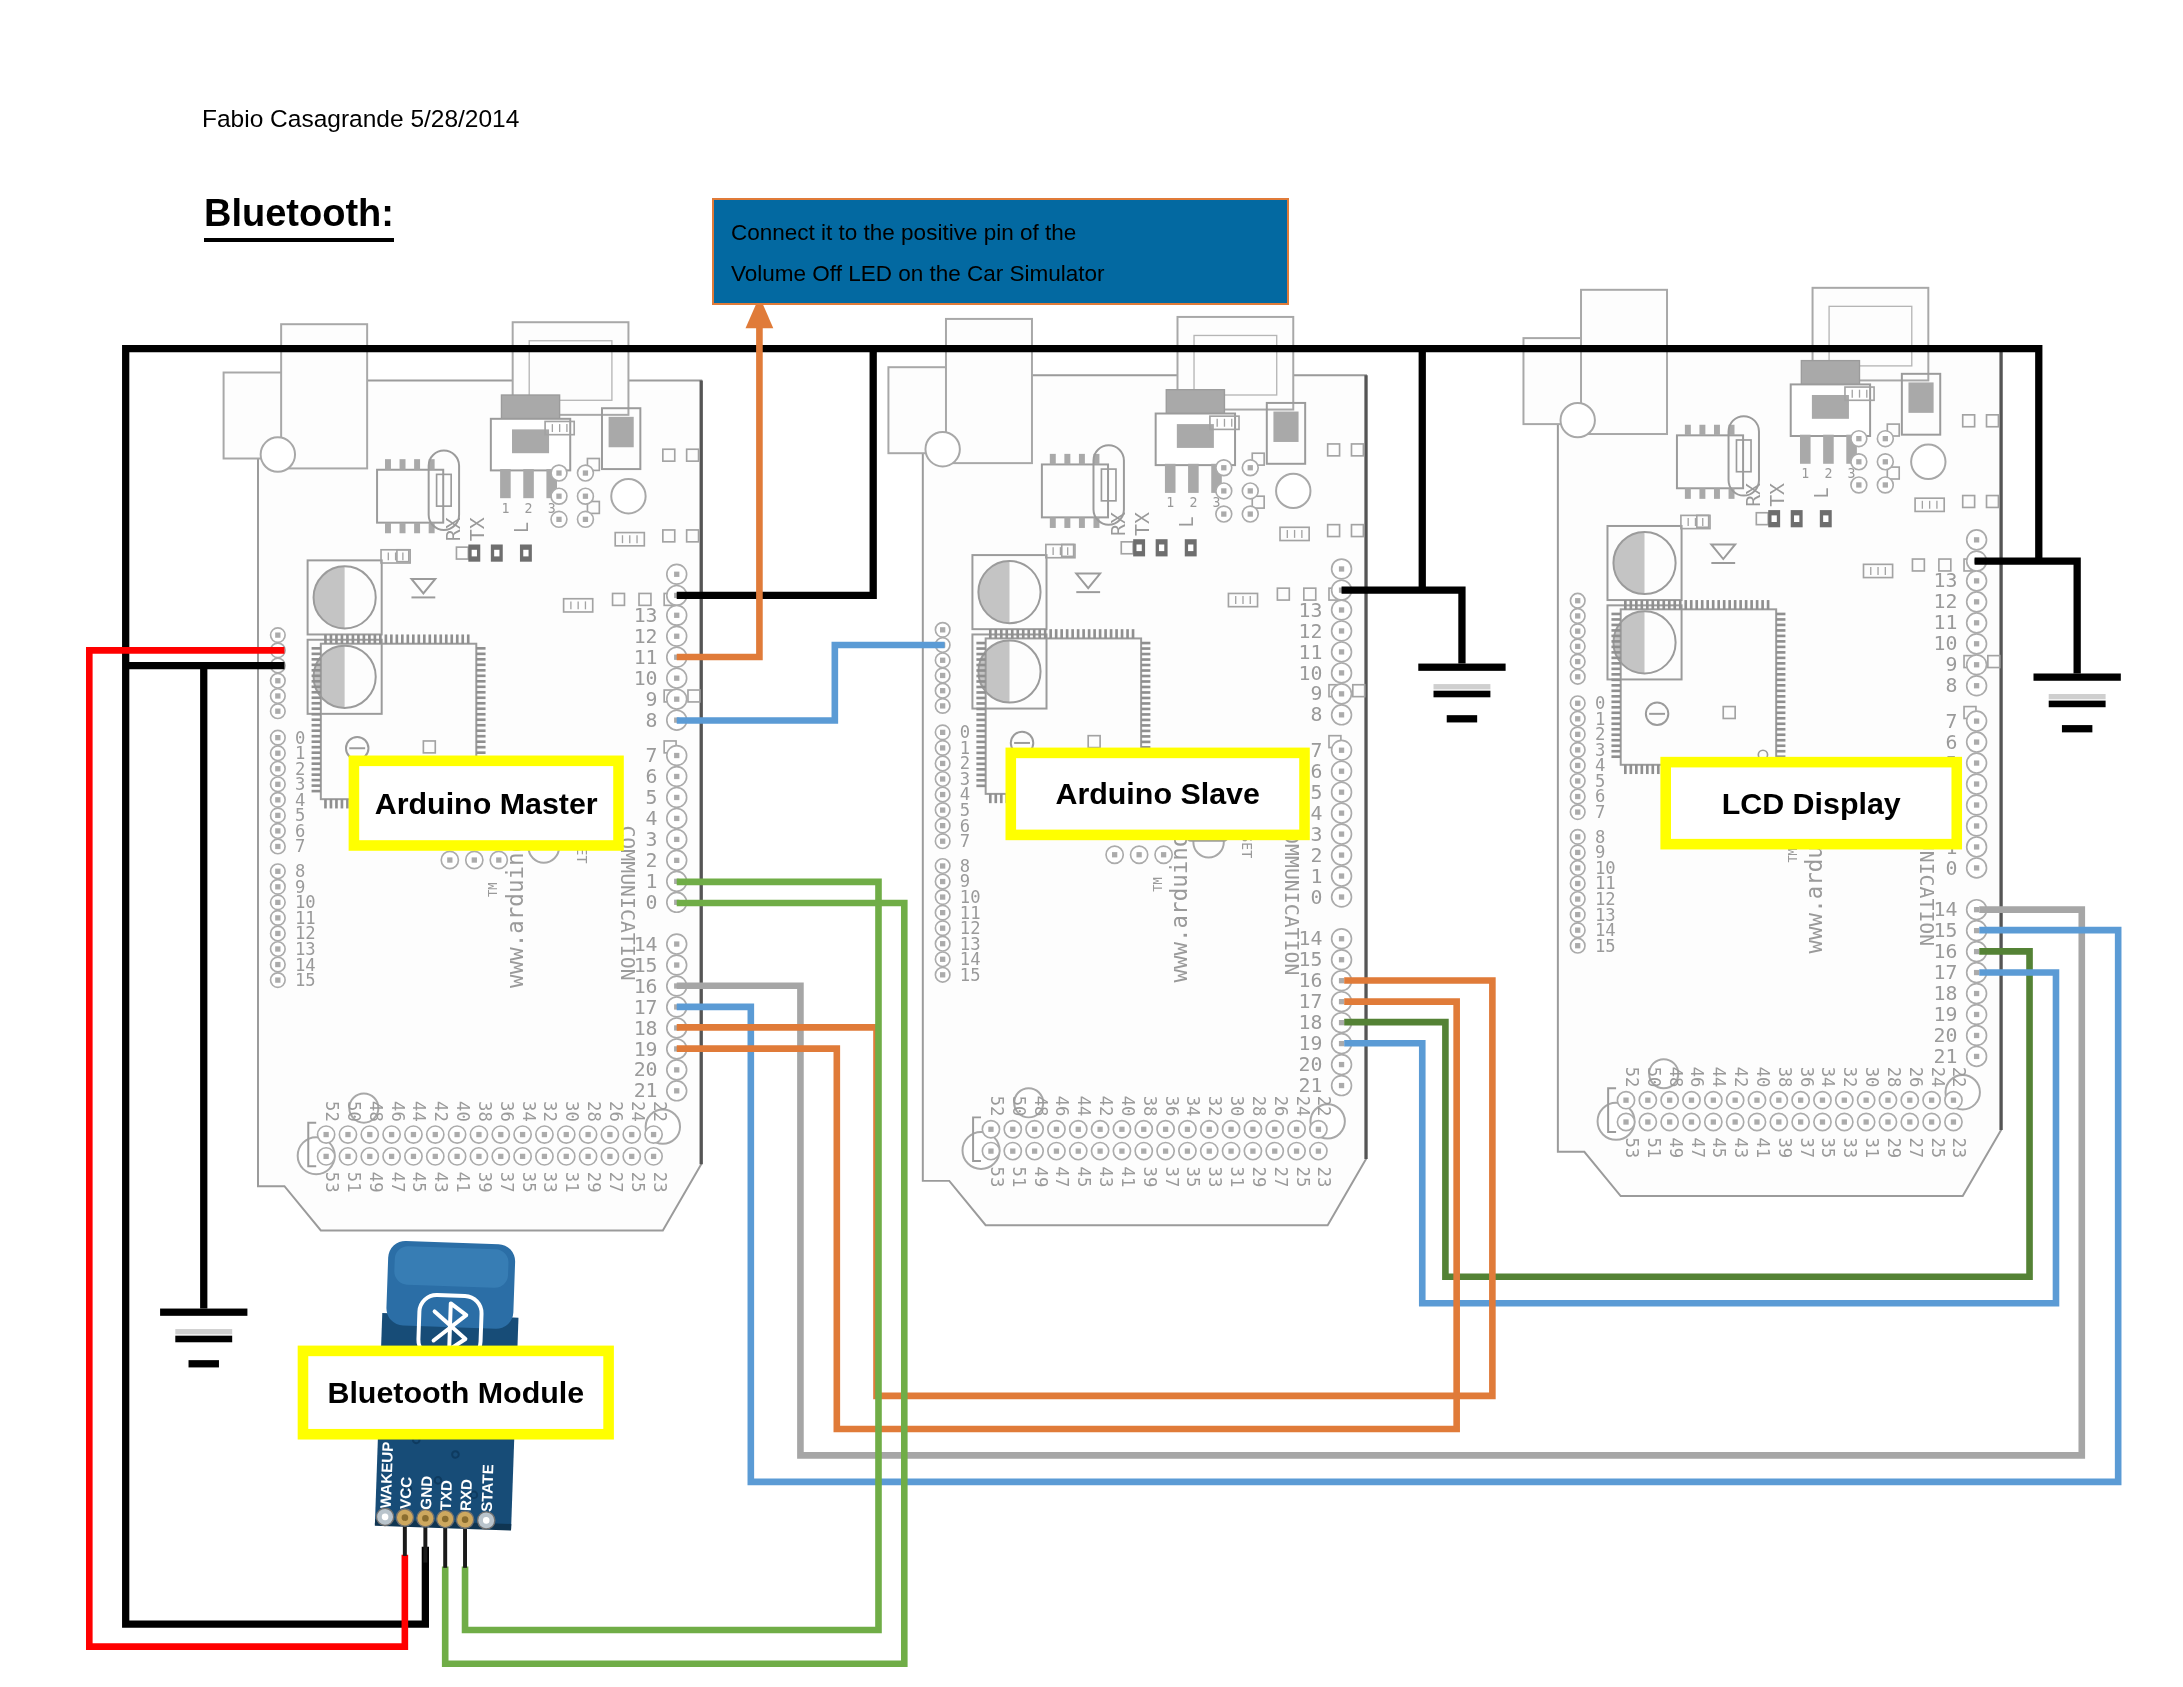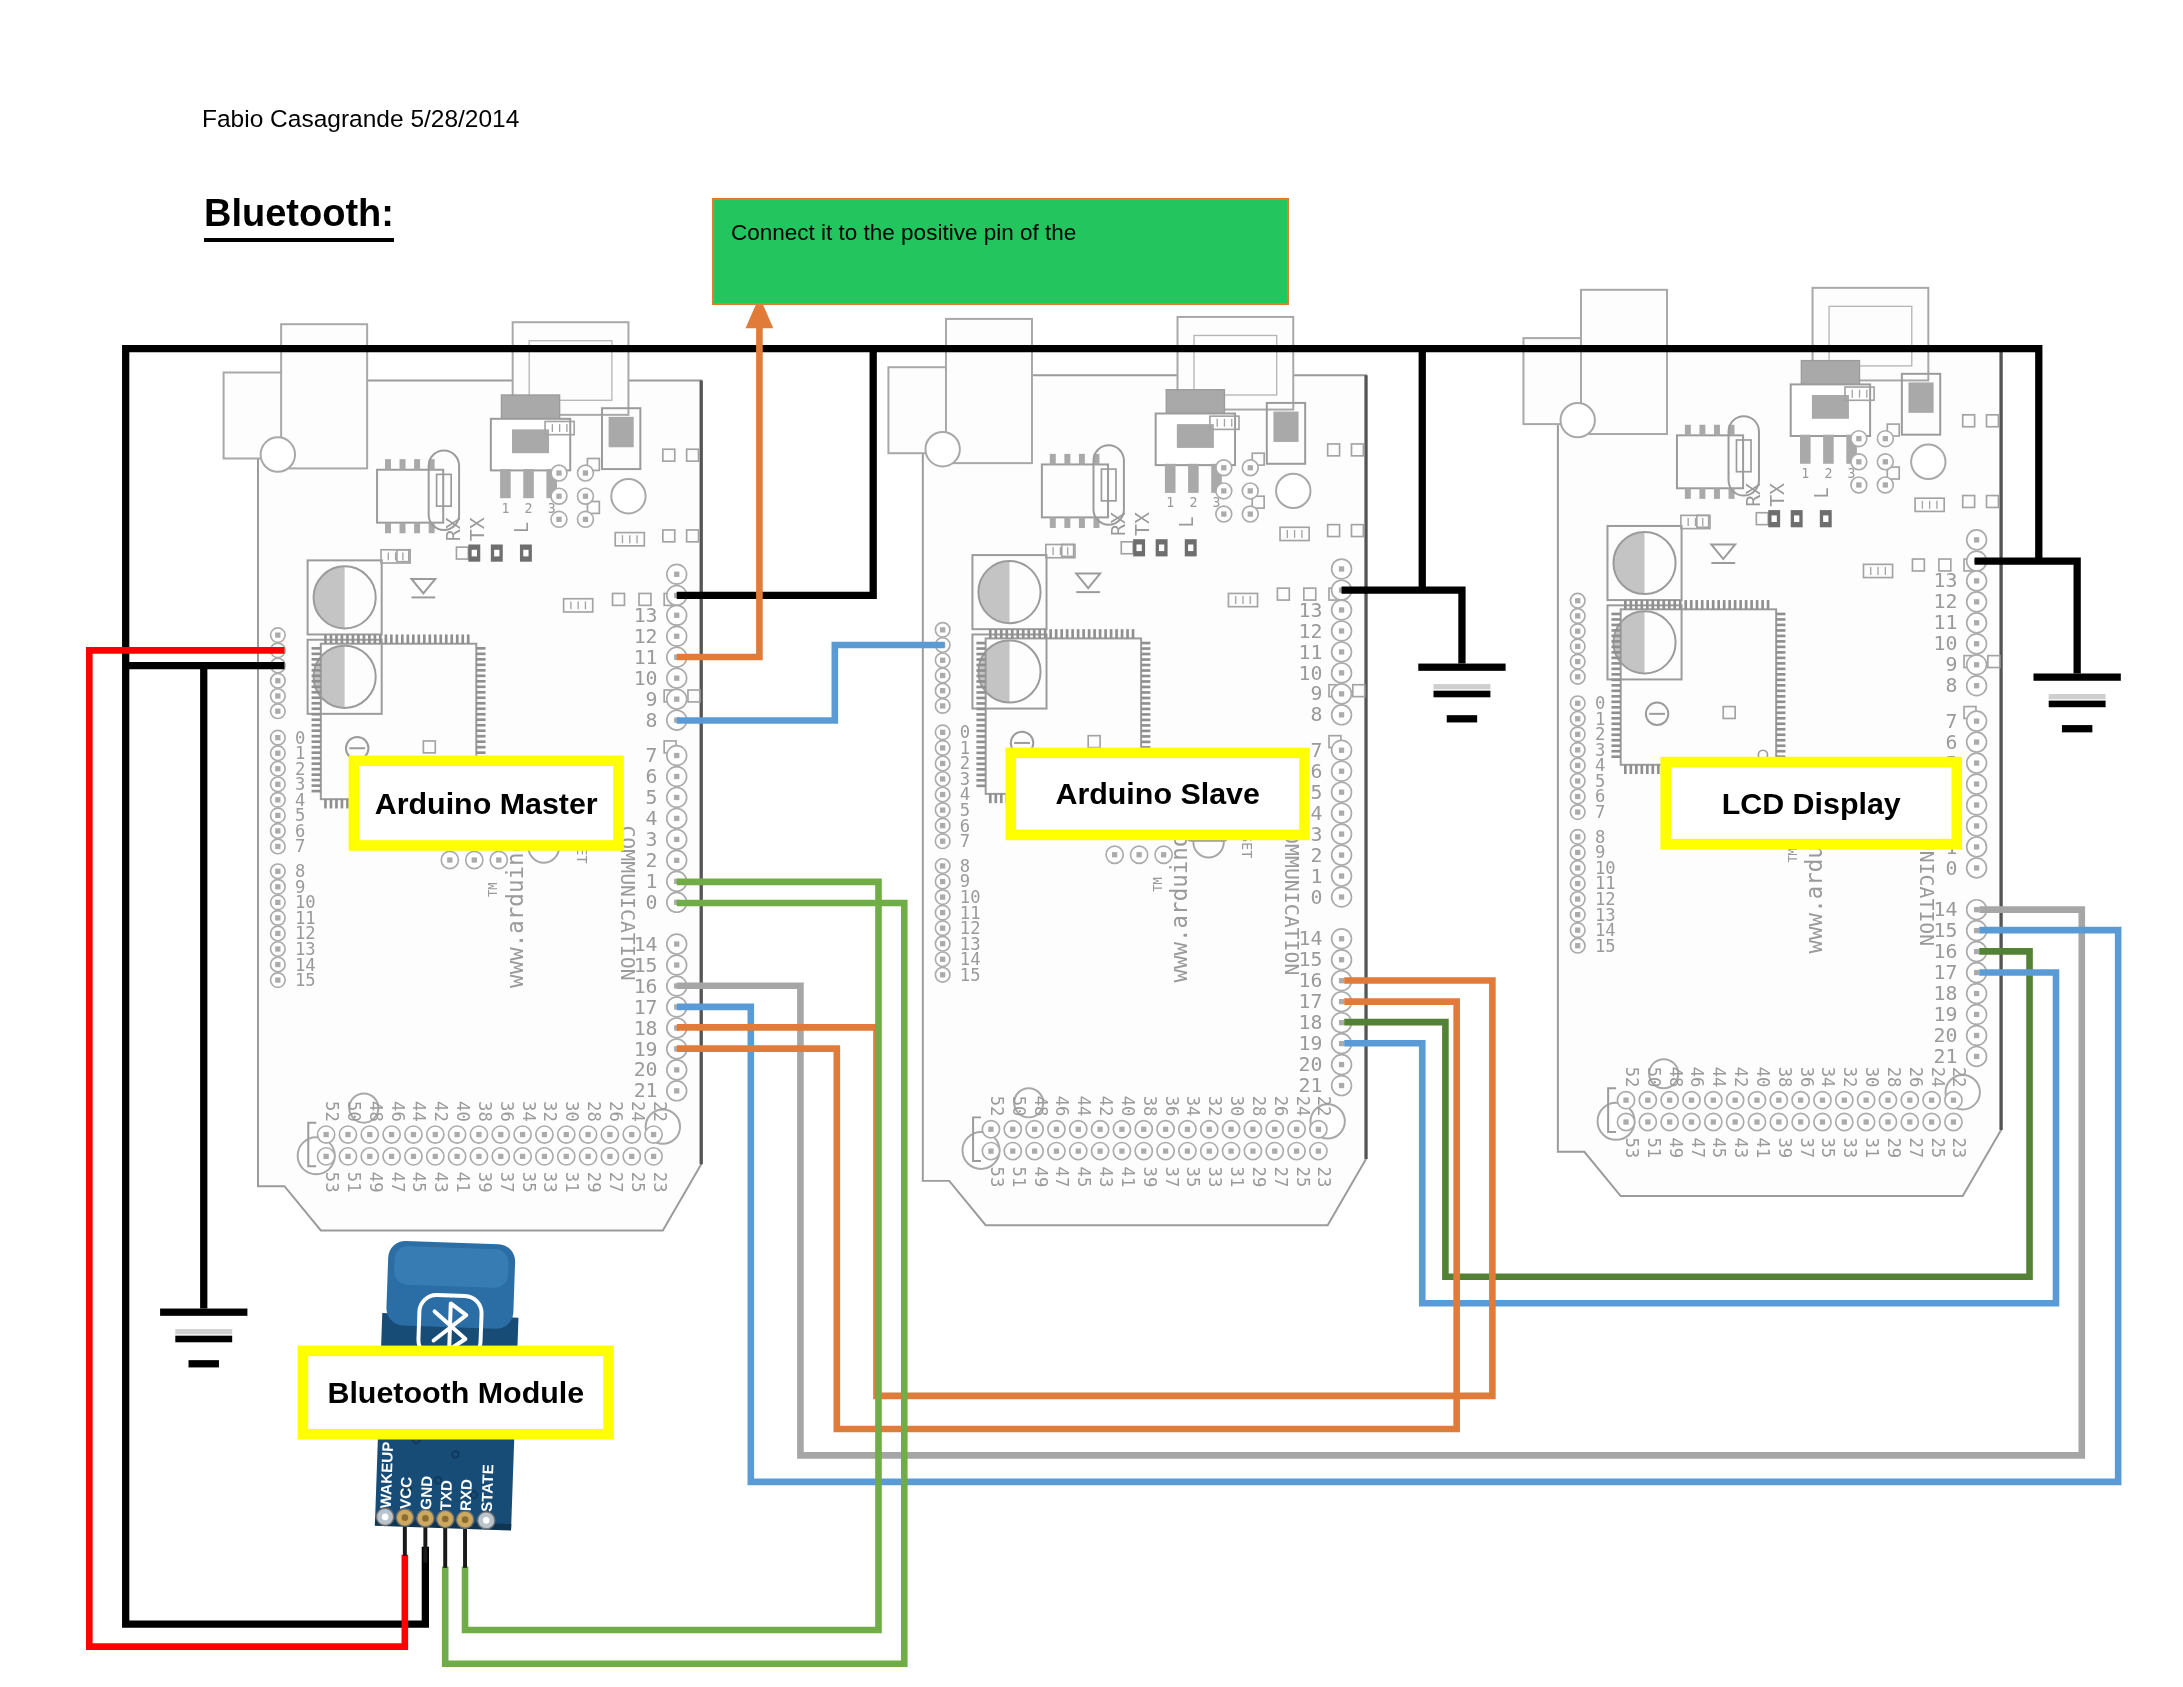--- a/index.html
+++ b/index.html
@@ -2,21 +2,21 @@
 <html style="font-size:10.6px"><head>
 <meta charset="utf-8">
 <style>
   html,body{margin:0;padding:0;background:#ffffff;}
   .page{position:relative;width:2183px;height:1687px;background:#ffffff;overflow:hidden;
         font-family:"Liberation Sans",sans-serif;color:#000;}
   .author{position:absolute;left:202px;top:105px;font-size:24.5px;}
   .heading{position:absolute;left:204px;top:192px;font-size:38px;font-weight:bold;
            border-bottom:4px solid #000;padding-bottom:2.6px;}
   .annotation{position:absolute;left:712px;top:198px;width:556px;height:91px;
-              border:2.6px solid #E07B39;background:#22c55e;font-size:22.5px;line-height:41px;
+              border:2.6px solid #E07B39;background:#0369a1;font-size:22.5px;line-height:41px;
               padding:12px 0 0 17px;}
   svg{position:absolute;left:0;top:0;}
   text{user-select:none;}
 </style>
 </head>
 <body>
 
 <div class="page">
   <div class="author">Fabio Casagrande 5/28/2014</div>
   <div class="heading">Bluetooth:</div>
@@ -1480,15 +1480,16 @@
         </g>
         <g>
           <rect x="458" y="2042" width="462" height="126" fill="#fff" stroke="#FFFF00" stroke-width="16"></rect>
           <text x="689" y="2121" text-anchor="middle" font-size="46" font-weight="bold" font-family="&quot;Liberation Sans&quot;,sans-serif" fill="#000">Bluetooth Module</text>
         </g>
       </g>
   </svg>
 
   <div class="annotation">
     <div>Connect it to the positive pin of the</div>
+    <div>Volume Off LED on the Car Simulator</div>
   </div>
 </div>
 
 
 </body></html>

